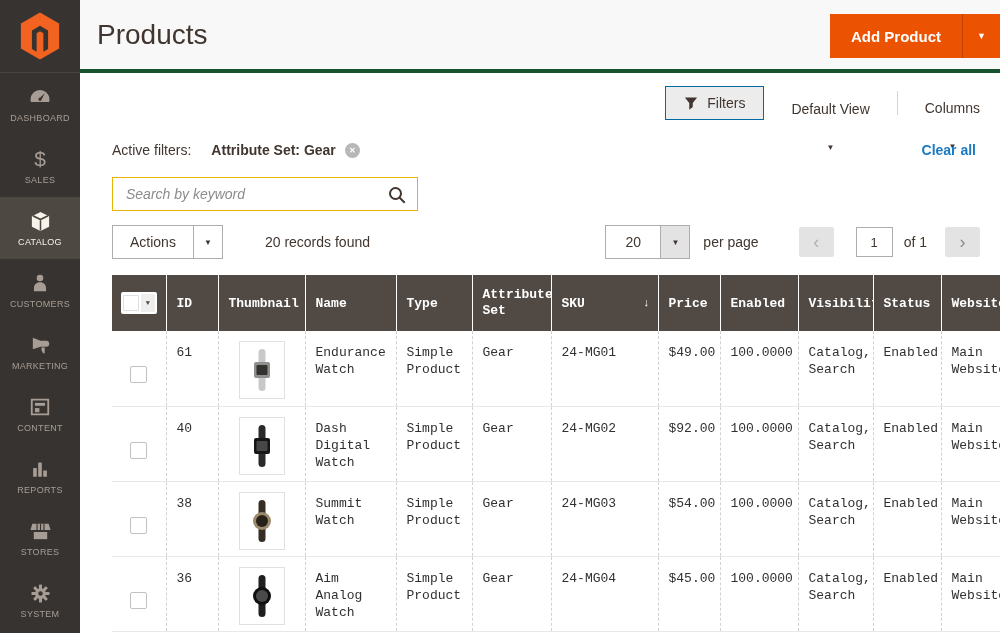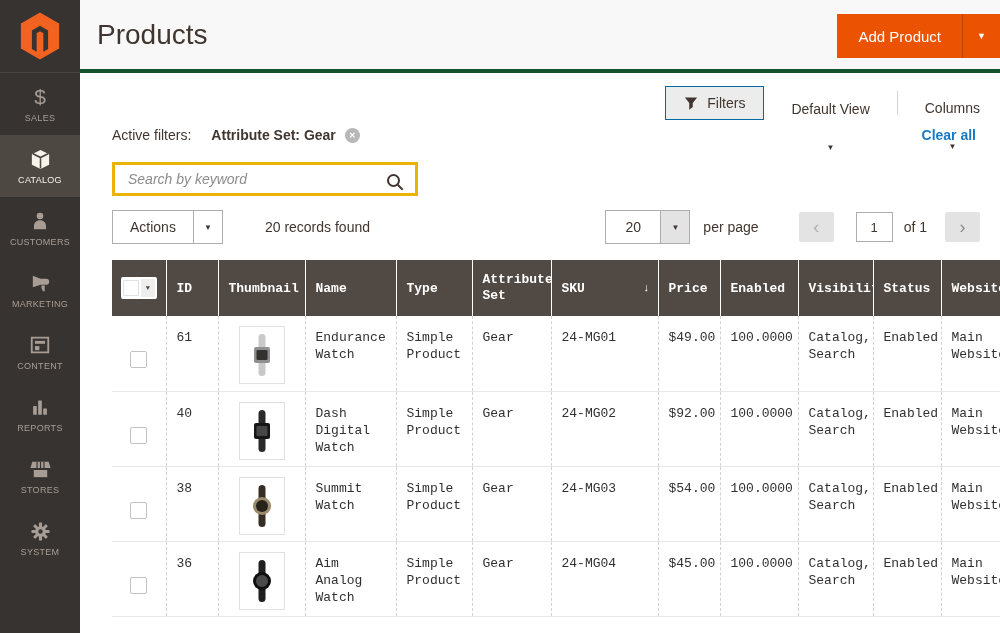--- a/index.html
+++ b/index.html
@@ -40,21 +40,21 @@
   }
   .page-title {
     position: absolute; left: 17px; top: 50%; transform: translateY(-50%);
     font-size: 28px; font-weight: 400; color: #41362f;
   }
   .add-product-btn {
     position: absolute; right: 0; top: 14px; height: 44px;
     display: inline-flex; align-items: stretch; background: #eb5202;
     color: #fff; cursor: pointer;
   }
-  .apb-label { padding: 13px 21px; font-weight: 400; font-size: 15px; display: flex; align-items: center; }
+  .apb-label { padding: 13px 21px; font-weight: 700; font-size: 15px; display: flex; align-items: center; }
   .apb-caret {
     width: 38px; border-left: 1px solid rgba(0,0,0,.18);
     display: flex; align-items: center; justify-content: center; font-size: 9px;
   }
 
   .content { padding-left: 32px; }
 
   
   .grid-toolbar {
     display: flex; align-items: center; justify-content: flex-end;
@@ -68,35 +68,35 @@
   .view-control, .columns-control {
     display: inline-flex; align-items: center; gap: 26px;
     margin-left: 27px; cursor: pointer; flex-direction: column;
   }
   .caret-glyph { font-size: 8px; color: #41362f; }
   .apb-caret .caret-glyph { color: #fff; font-size: 9px; }
   .v-divider { width: 1px; height: 24px; background: #d4d4d4; margin-left: 27px; }
 
   
   .active-filters-row {
-    display: flex; align-items: center; height: 28px;
+    display: flex; align-items: center; margin-top: 15px; height: 28px;
     padding-right: 24px; font-size: 14px;
   }
   .af-chip { margin-left: 20px; font-weight: 700; display: inline-flex; align-items: center; gap: 9px; }
   .af-remove {
     width: 15px; height: 15px; border-radius: 50%; background: #b7b7b7;
     color: #fff; font-size: 8px; display: inline-flex; align-items: center;
     justify-content: center; cursor: pointer;
   }
   .flex-spacer { flex: 1; }
   .clear-all { color: #1979c3; font-weight: 700; cursor: pointer; }
 
   
   .search-row { margin-top: 13px; }
-  .search-box { width: 306px; height: 34px; border: 3px solid #eab308; background: #fff; position: relative; }
+  .search-box { width: 306px; height: 34px; border: 1px solid #eab308; background: #fff; position: relative; }
   .search-box input {
     width: 100%; height: 100%; border: 0; outline: none; padding: 0 42px 0 13px;
     font-family: "Liberation Sans", sans-serif; font-size: 14px; font-style: italic; color: #555;
   }
   .search-box input::placeholder { color: #8c8c8c; font-style: italic; }
   .search-icon { position: absolute; right: 10px; top: 7px; cursor: pointer; }
 
   
   .controls-row { display: flex; align-items: center; margin-top: 14px; height: 34px; padding-right: 20px; font-size: 14px; }
   .split-select { display: inline-flex; align-items: stretch; height: 34px; border: 1px solid #adadad; background: #fff; cursor: pointer; }
@@ -159,20 +159,29 @@
 <body>
 
 <div class="sidebar">
   <div class="logo-wrap">
     <svg width="46" height="50" viewBox="0 0 30 34">
       <path fill="#f26322" d="M15 1 2 8.5v17L15 33l13-7.5v-17L15 1z"></path>
       <path class="cutout" d="M9.5 13.2 15 10l5.5 3.2v12.6l-3.2 1.9V15.1L15 13.8l-2.3 1.3v12.6l-3.2-1.9V13.2z"></path>
     </svg>
   </div>
 
+  <div class="menu-item">
+    <span class="mi-icon">
+      <svg width="24" height="24" viewBox="0 0 24 24">
+          <path d="M12 5a9.5 9.5 0 0 0-9.5 9.5c0 .9.1 1.7.4 2.5h18.2c.3-.8.4-1.6.4-2.5A9.5 9.5 0 0 0 12 5z"></path>
+          <path class="cutout" d="m16.8 8.2-4.6 4.3a1.7 1.7 0 1 0 1.6 1.6l3-5.9z"></path>
+        </svg>
+    </span>
+    <span class="mi-label">DASHBOARD</span>
+  </div>
 
   <div class="menu-item">
     <span class="mi-icon">
         <span class="icon-dollar">$</span>
       </span>
     <span class="mi-label">SALES</span>
   </div>
 
   <div class="menu-item active">
     <span class="mi-icon">

